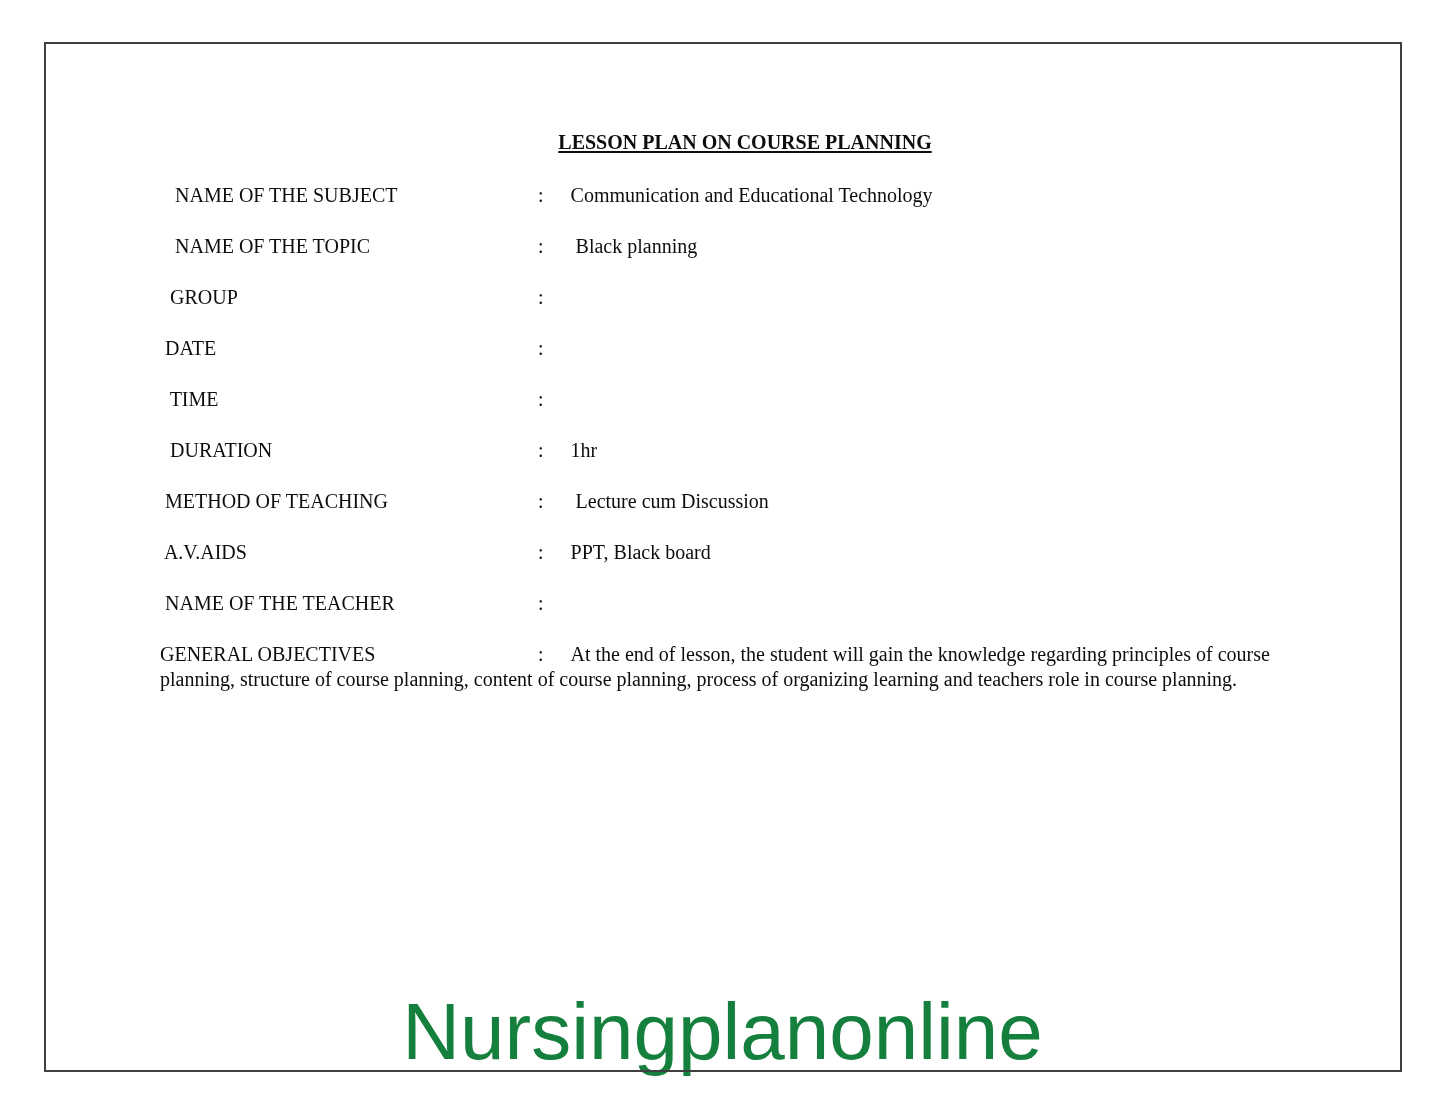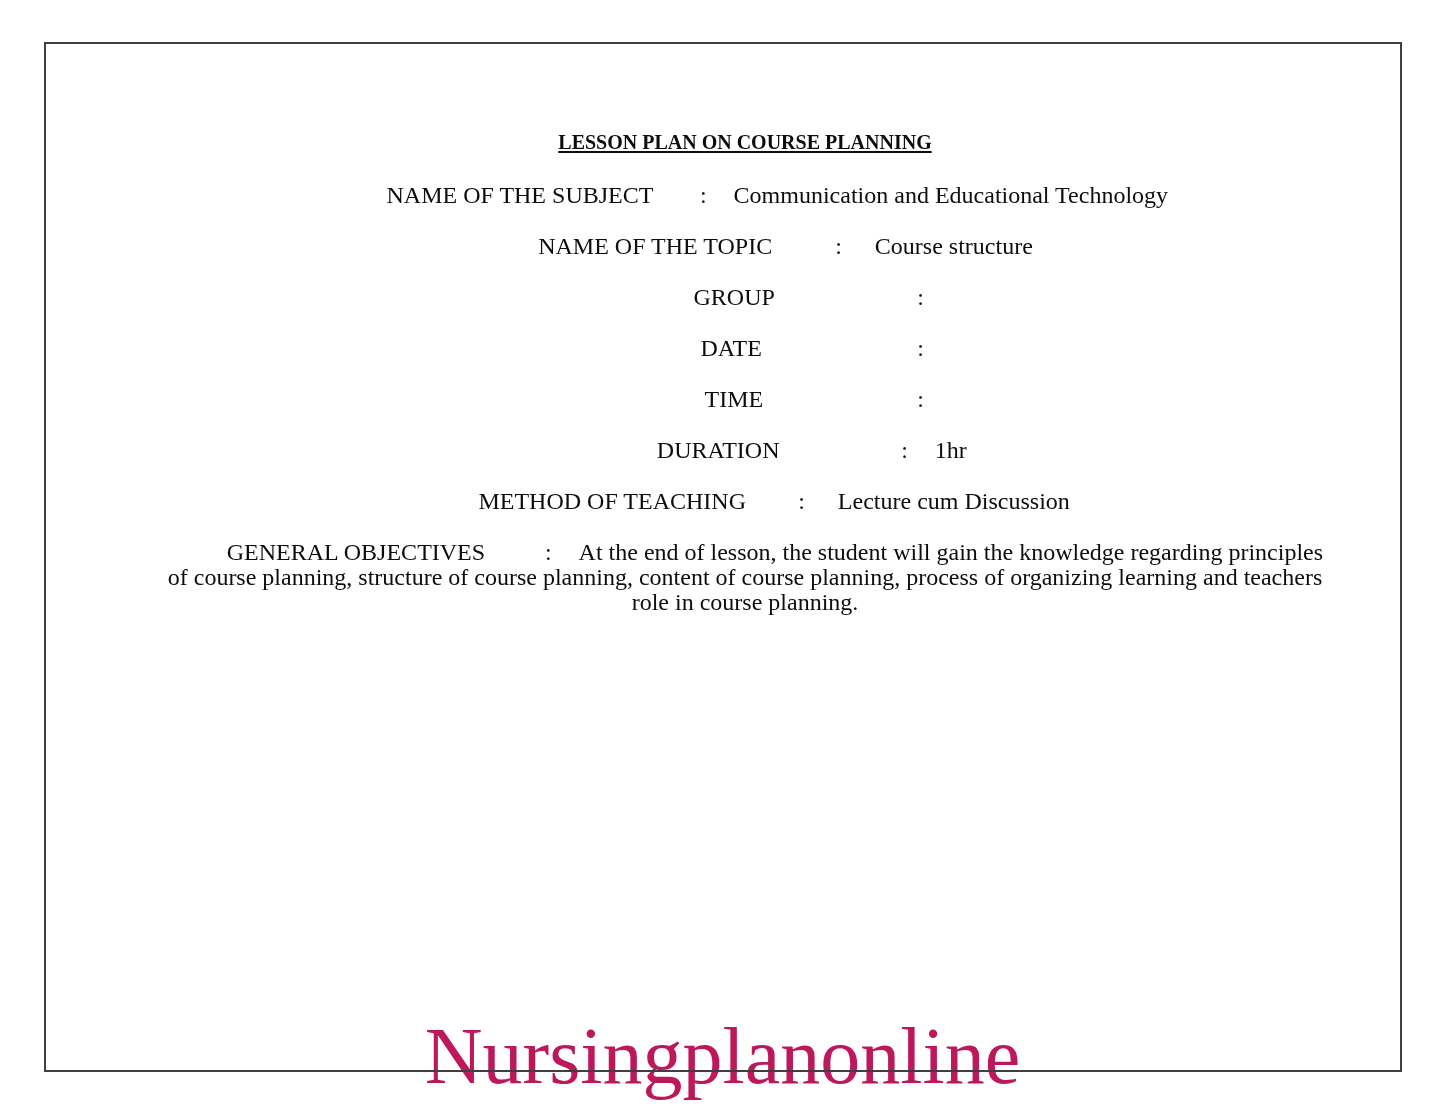--- a/index.html
+++ b/index.html
@@ -12,28 +12,28 @@
     width: 1445px;
     height: 1117px;
     overflow: hidden;
     font-family: "Liberation Serif", "DejaVu Serif", serif;
     color: #0d0d0d;
   }
 
   
   .watermark {
     position: absolute;
-    top: 1016px;
+    top: 992px;
     left: 50%;
     transform: translateX(-50%);
     z-index: 1;
-    font-family: Liberation Serif, serif;
+    font-family: Liberation Sans, sans-serif;
     font-size: 80px;
     line-height: 1;
-    color: #be185d;
+    color: #15803d;
     white-space: nowrap;
     letter-spacing: 0;
   }
 
   
   .page-border {
     position: absolute;
     left: 44px;
     top: 42px;
     width: 1358px;
@@ -59,24 +59,23 @@
     text-align: center;
     font-size: 20px;
     line-height: 25px;
     font-weight: bold;
     text-decoration: underline;
     text-decoration-thickness: 2px;
     text-underline-offset: 2px;
   }
 
   .row {
-    font-size: 24px;
+    font-size: 20px;
     line-height: 25px;
     margin-bottom: 26px;
-    text-align: center;
   }
   .flabel {
     display: inline-block;
     width: 378px;
     white-space: pre;
     vertical-align: top;
   }
   .fcolon {
     white-space: pre;
   }
@@ -93,32 +92,34 @@
 <div class="page-border"></div>
 
 <div class="content">
 
   <h1 class="doc-title">LESSON PLAN ON COURSE PLANNING</h1>
 
   <div class="fields">
 
     <p class="row"><span class="flabel">   NAME OF THE SUBJECT</span><span class="fcolon">:</span><span class="fvalue">Communication and Educational Technology</span></p>
 
-    <p class="row"><span class="flabel">   NAME OF THE TOPIC</span><span class="fcolon">:</span><span class="fvalue"> Course structure</span></p>
+    <p class="row"><span class="flabel">   NAME OF THE TOPIC</span><span class="fcolon">:</span><span class="fvalue"> Black planning</span></p>
 
     <p class="row"><span class="flabel">  GROUP</span><span class="fcolon">:</span><span class="fvalue"></span></p>
 
 
     <p class="row"><span class="flabel"> DATE</span><span class="fcolon">:</span><span class="fvalue"></span></p>
 
     <p class="row"><span class="flabel">  TIME</span><span class="fcolon">:</span><span class="fvalue"></span></p>
 
     <p class="row"><span class="flabel">  DURATION</span><span class="fcolon">:</span><span class="fvalue">1hr</span></p>
 
     <p class="row"><span class="flabel"> METHOD OF TEACHING</span><span class="fcolon">:</span><span class="fvalue"> Lecture cum Discussion</span></p>
 
+    <p class="row"><span class="flabel"> A.V.AIDS</span><span class="fcolon">:</span><span class="fvalue">PPT, Black board</span></p>
 
+    <p class="row"><span class="flabel"> NAME OF THE TEACHER</span><span class="fcolon">:</span><span class="fvalue"></span></p>
 
 
     <p class="row"><span class="flabel">GENERAL OBJECTIVES</span><span class="fcolon">:</span><span class="fvalue">At the end of lesson, the student will gain the knowledge regarding principles of course planning, structure of course planning, content of course planning, process of organizing learning and teachers role in course planning.</span></p>
 
   </div>
 </div>
 
 </body></html>

